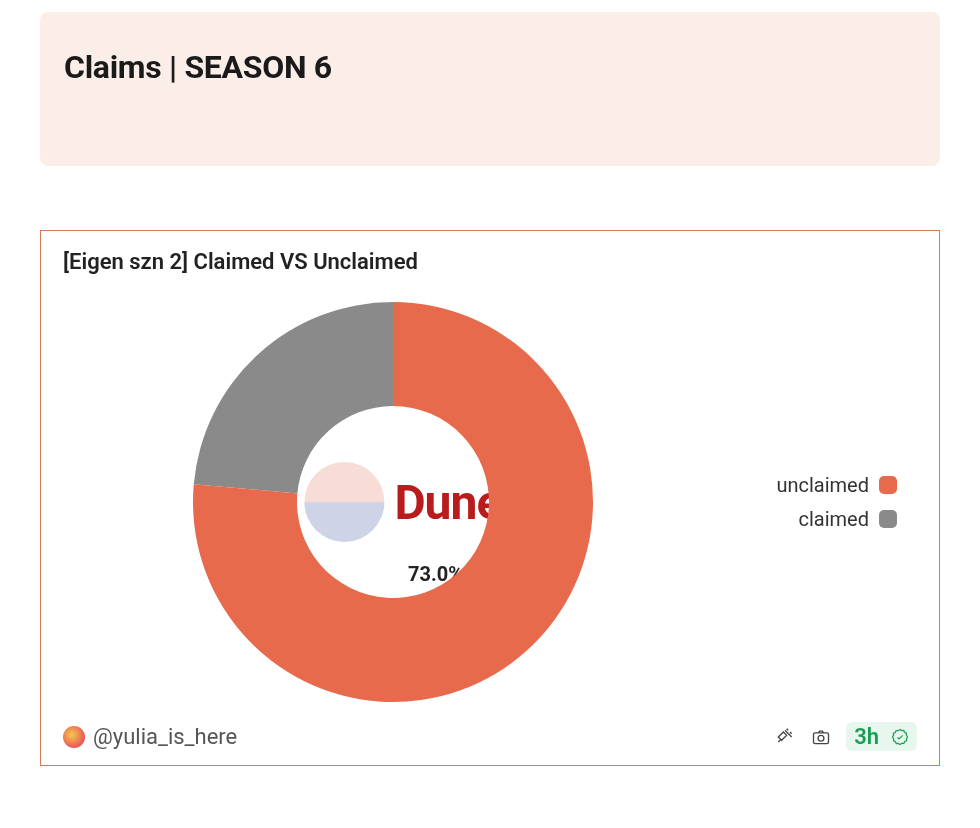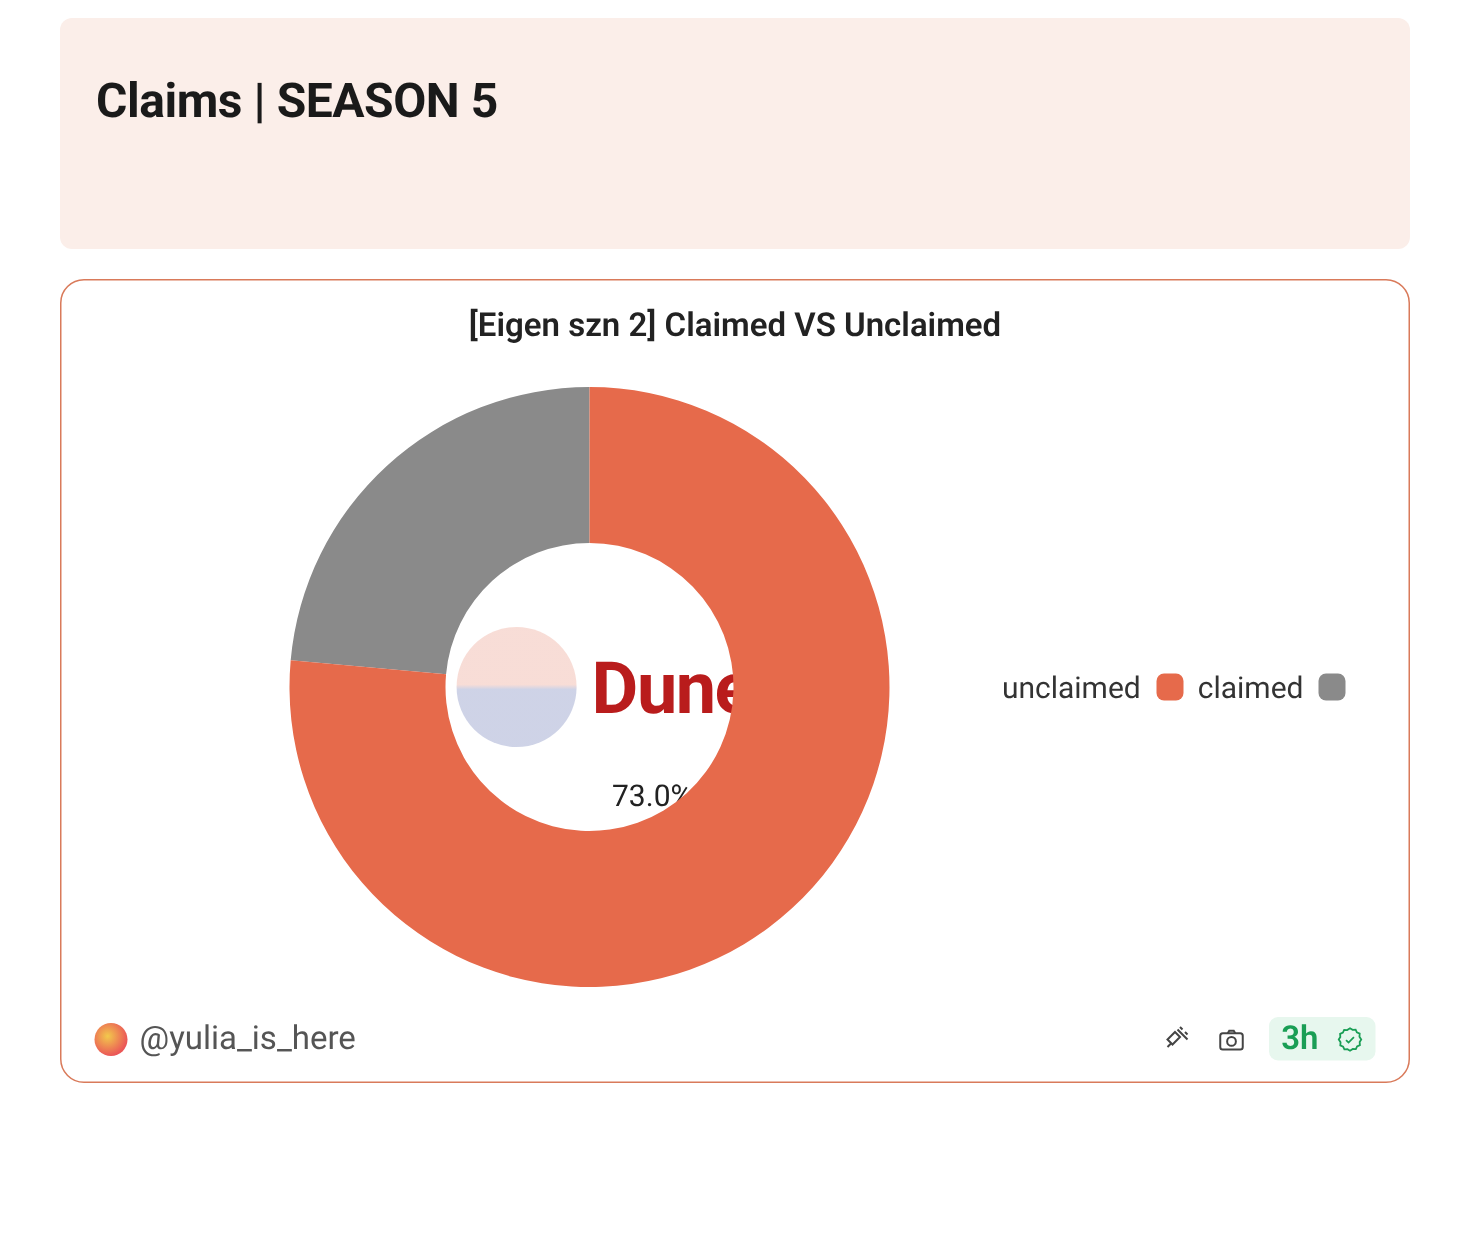--- a/index.html
+++ b/index.html
@@ -19,27 +19,26 @@
     padding: 36px 24px 80px 24px;
   }
   .header-title {
     font-size: 32px;
     font-weight: 700;
     color: #1a1a1a;
     letter-spacing: -0.3px;
   }
 
   .chart-card {
-    margin: 20px 40px 0 40px;
+    margin: 64px 40px 0 40px;
     border: 1px solid #d97a5a;
-    border-radius: 16px;
+    border-radius: 0;
     background: #fff;
     padding: 18px 22px 14px 22px;
     position: relative;
-    text-align: center;
   }
   .chart-title {
     font-size: 22px;
     font-weight: 600;
     color: #222;
   }
 
   .chart-body {
     display: flex;
     align-items: center;
@@ -77,28 +76,29 @@
     font-size: 48px;
     font-weight: 700;
     color: #b91c1c;
     letter-spacing: -1px;
   }
 
   .pct-label {
     position: absolute;
     font-size: 20px;
     color: #222;
-    font-weight: 400;
+    font-weight: 700;
     white-space: nowrap;
   }
 
   .legend {
     margin-left: auto;
     margin-right: 20px;
     display: flex;
+    flex-direction: column;
     gap: 10px;
     align-items: flex-end;
     font-size: 20px;
     color: #333;
   }
   .legend-row {
     display: flex;
     align-items: center;
     gap: 10px;
   }
@@ -137,21 +137,21 @@
     border-radius:6px;
     padding:2px 8px;
     font-weight:600;
   }
   .time-badge svg { width:18px; height:18px; stroke:#1a9e55; fill:none; stroke-width:1.6; }
 </style>
 </head>
 <body>
 
 <div class="header-card">
-  <h1 class="header-title">Claims | SEASON 5</h1>
+  <h1 class="header-title">Claims | SEASON 6</h1>
 </div>
 
 <div class="chart-card">
   <div class="chart-title">[Eigen szn 2] Claimed VS Unclaimed</div>
 
   <div class="chart-body">
 
     <div class="donut-wrap">
       <div class="watermark">
         <div class="wm-circle"></div>

